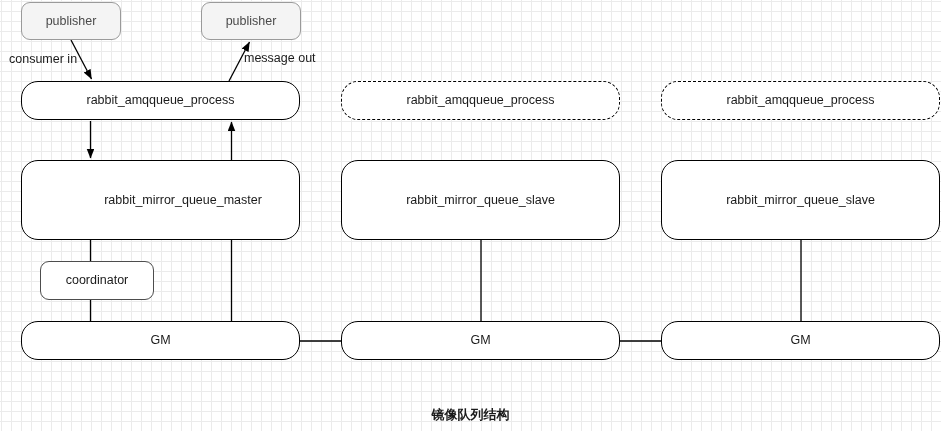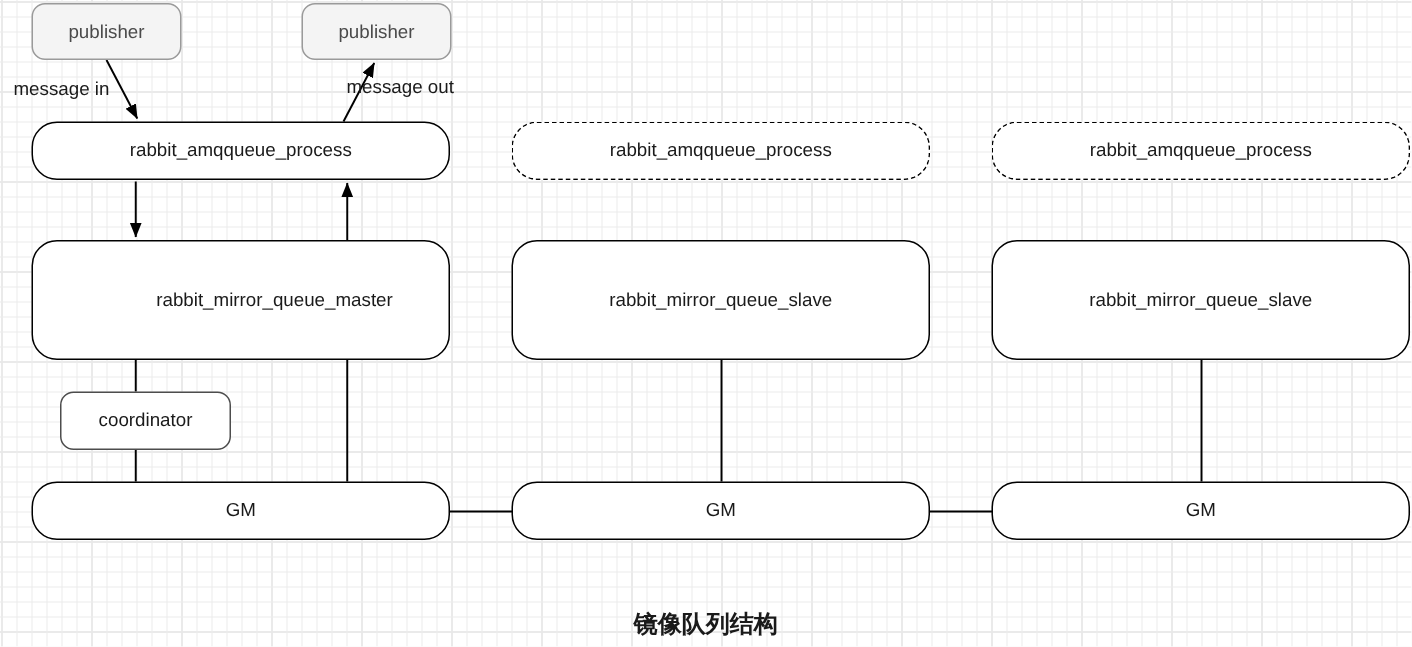--- a/index.html
+++ b/index.html
@@ -55,21 +55,21 @@
   }
   .edge-label {
     position: absolute;
     font-size: 12.5px;
     color: #1a1a1a;
     white-space: nowrap;
     background: transparent;
   }
   .caption {
     position: absolute;
-    font-size: 16px;
+    font-size: 13px;
     font-weight: bold;
     color: #1a1a1a;
     white-space: nowrap;
     text-align: center;
   }
   svg.edges {
     position: absolute;
     left: 0;
     top: 0;
     width: 941px;
@@ -112,22 +112,22 @@
   </svg>
 
   <div class="node round-gray" style="left:21px; top:2px; width:100px; height:38px;">
     <span>publisher</span>
   </div>
 
   <div class="node round-gray" style="left:201px; top:2px; width:100px; height:38px;">
     <span>publisher</span>
   </div>
 
-  <div class="edge-label" style="left:9px; top:52px;">message in</div>
-  <div class="edge-label" style="left:231px; top:51px;">message out</div>
+  <div class="edge-label" style="left:9px; top:52px;">consumer in</div>
+  <div class="edge-label" style="left:244px; top:51px;">message out</div>
 
   <div class="node solid-box" style="left:21px; top:81px; width:279px; height:39px;">
     <span>rabbit_amqqueue_process</span>
   </div>
 
   <div class="node dashed-box" style="left:341px; top:81px; width:279px; height:39px;">
     <span>rabbit_amqqueue_process</span>
   </div>
 
   <div class="node dashed-box" style="left:661px; top:81px; width:279px; height:39px;">

